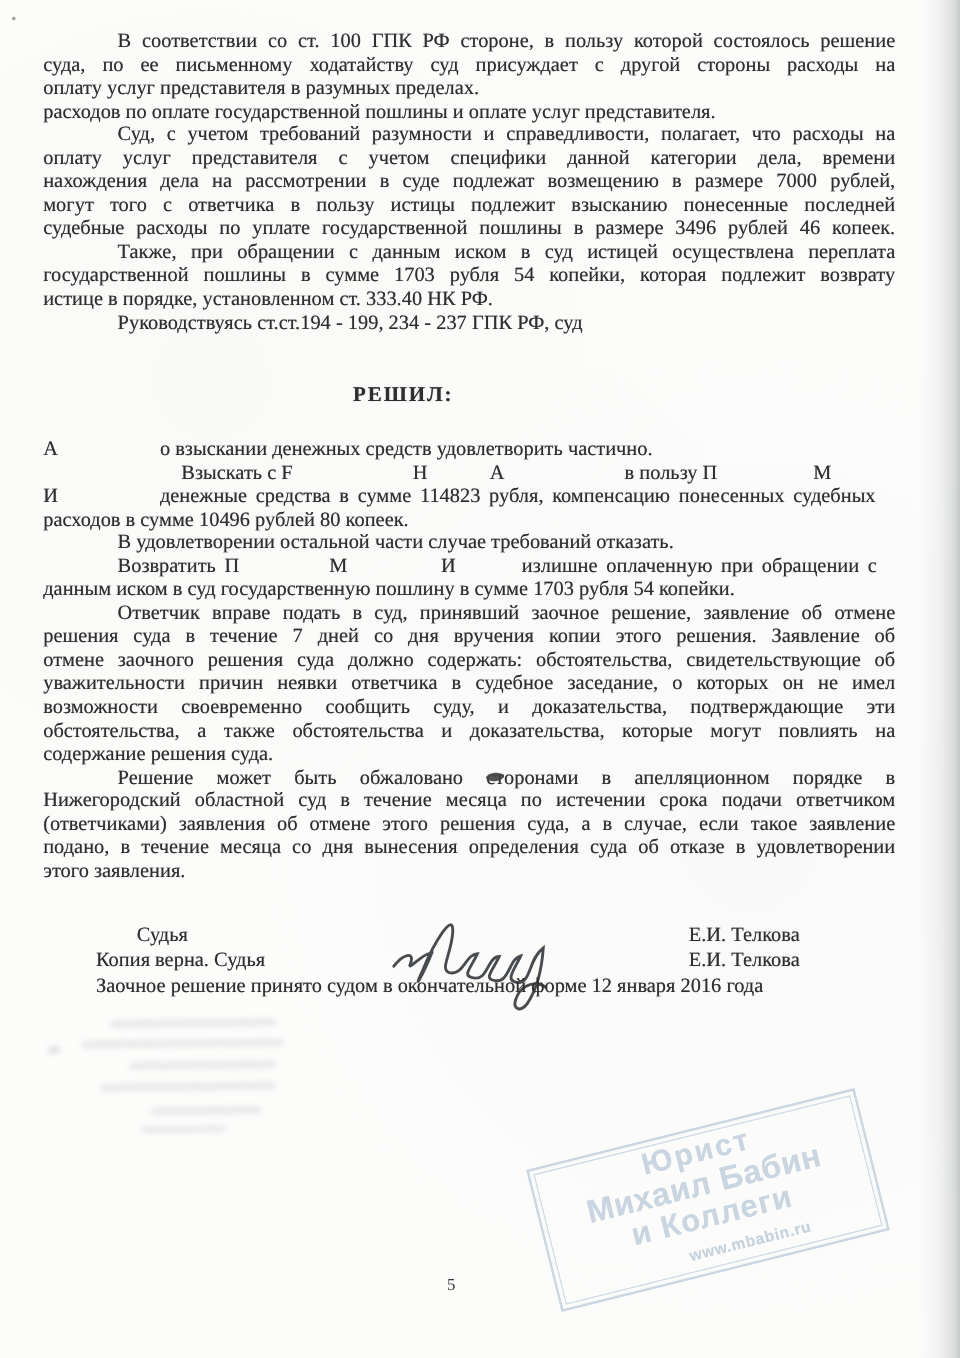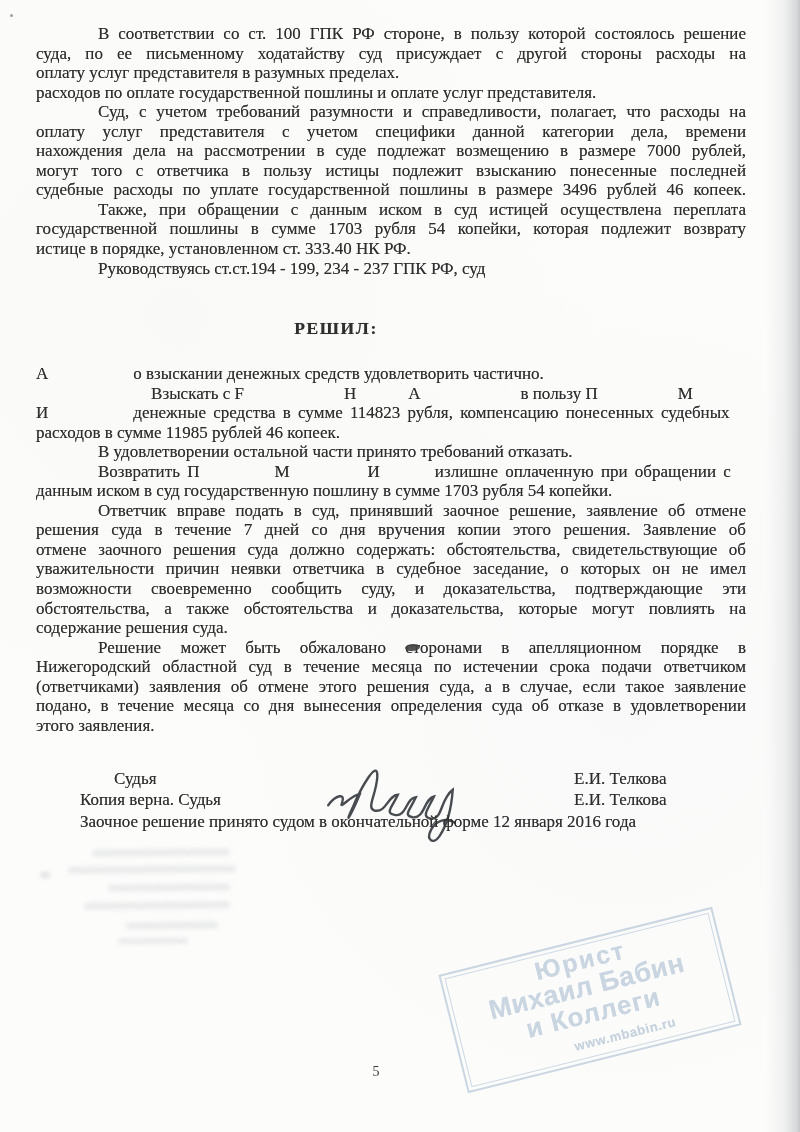--- a/index.html
+++ b/index.html
@@ -89,22 +89,22 @@
       <div class="line wrapok">истице в порядке, установленном ст. 333.40 НК РФ.</div>
       <div class="line wrapok" style="padding-left: 62px;">Руководствуясь ст.ст.194 - 199, 234 - 237  ГПК РФ,  суд</div>
     </div>
 
   <div class="heading">РЕШИЛ:</div>
 
   <div class="col" id="col-res">
       <div class="line"><span>А</span><span class="gap" style="width: 85px;"></span><span>о взыскании денежных средств удовлетворить частично.</span></div>
       <div class="line" style="padding-left: 62px; text-align: center;"><span>Взыскать с F</span><span class="gap" style="width: 100px;"></span><span>Н</span><span class="gap" style="width: 52px;"></span><span>А</span><span class="gap" style="width: 100px;"></span><span>в пользу  П</span><span class="gap" style="width: 80px;"></span><span>М</span></div>
       <div class="line" style="word-spacing: 3px;"><span>И</span><span class="gap" style="width: 85px;"></span><span>денежные средства в сумме 114823 рубля,  компенсацию понесенных судебных</span></div>
-      <div class="line wrapok">расходов в сумме 11985 рублей 46 копеек.</div>
-      <div class="line wrapok" style="padding-left: 62px;">В удовлетворении остальной части принято требований  отказать.</div>
+      <div class="line wrapok">расходов в сумме 10496 рублей 80 копеек.</div>
+      <div class="line wrapok" style="padding-left: 62px;">В удовлетворении остальной части случае требований  отказать.</div>
       <div class="line" style="padding-left: 62px; word-spacing: 3px;"><span>Возвратить П</span><span class="gap" style="width: 75px;"></span><span>М</span><span class="gap" style="width: 78px;"></span><span>И</span><span class="gap" style="width: 55px;"></span><span>излишне оплаченную при обращении с</span></div>
       <div class="line wrapok">данным иском в суд государственную пошлину в сумме  1703 рубля 54 копейки.</div>
       <div class="line j" style="padding-left: 62px;">Ответчик вправе подать в суд, принявший заочное решение, заявление об отмене</div>
       <div class="line j">решения суда в течение 7 дней со дня вручения  копии этого решения. Заявление об</div>
       <div class="line j">отмене заочного решения суда должно содержать: обстоятельства, свидетельствующие об</div>
       <div class="line j">уважительности причин неявки ответчика в судебное заседание, о которых он не имел</div>
       <div class="line j">возможности своевременно сообщить суду, и доказательства, подтверждающие эти</div>
       <div class="line j">обстоятельства, а также обстоятельства и доказательства, которые могут повлиять на</div>
       <div class="line wrapok">содержание решения суда.</div>
       <div class="line j" style="padding-left: 62px;">Решение может быть обжаловано сторонами в апелляционном порядке в</div>

